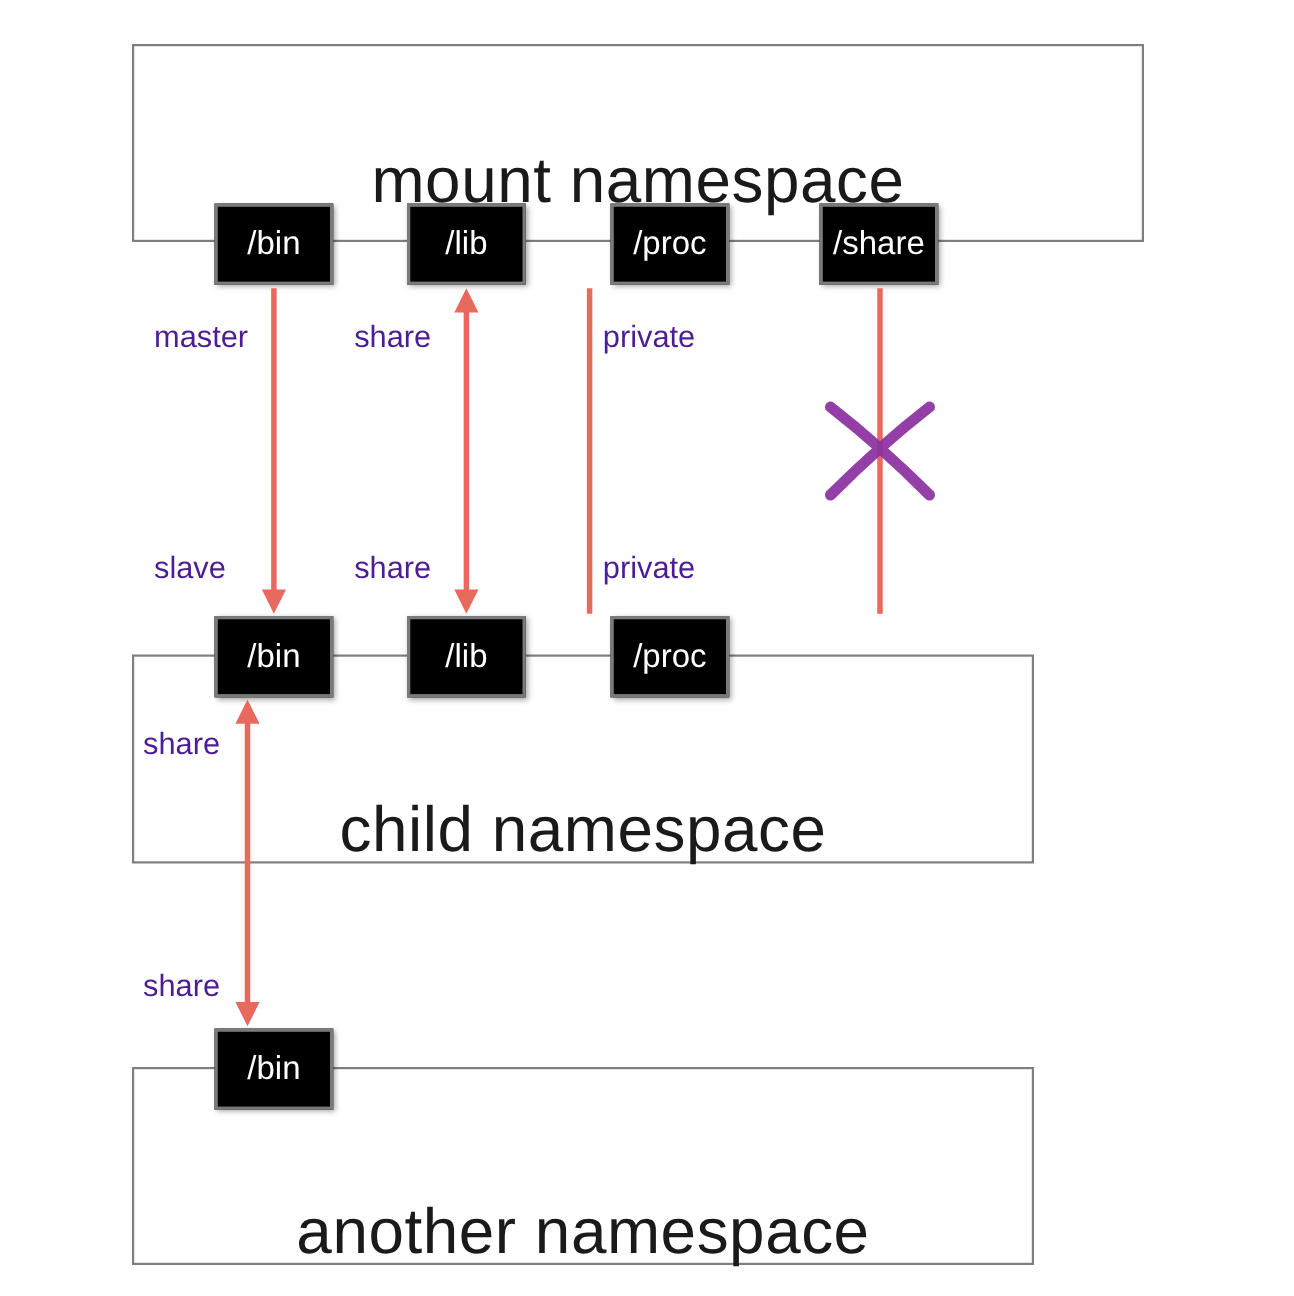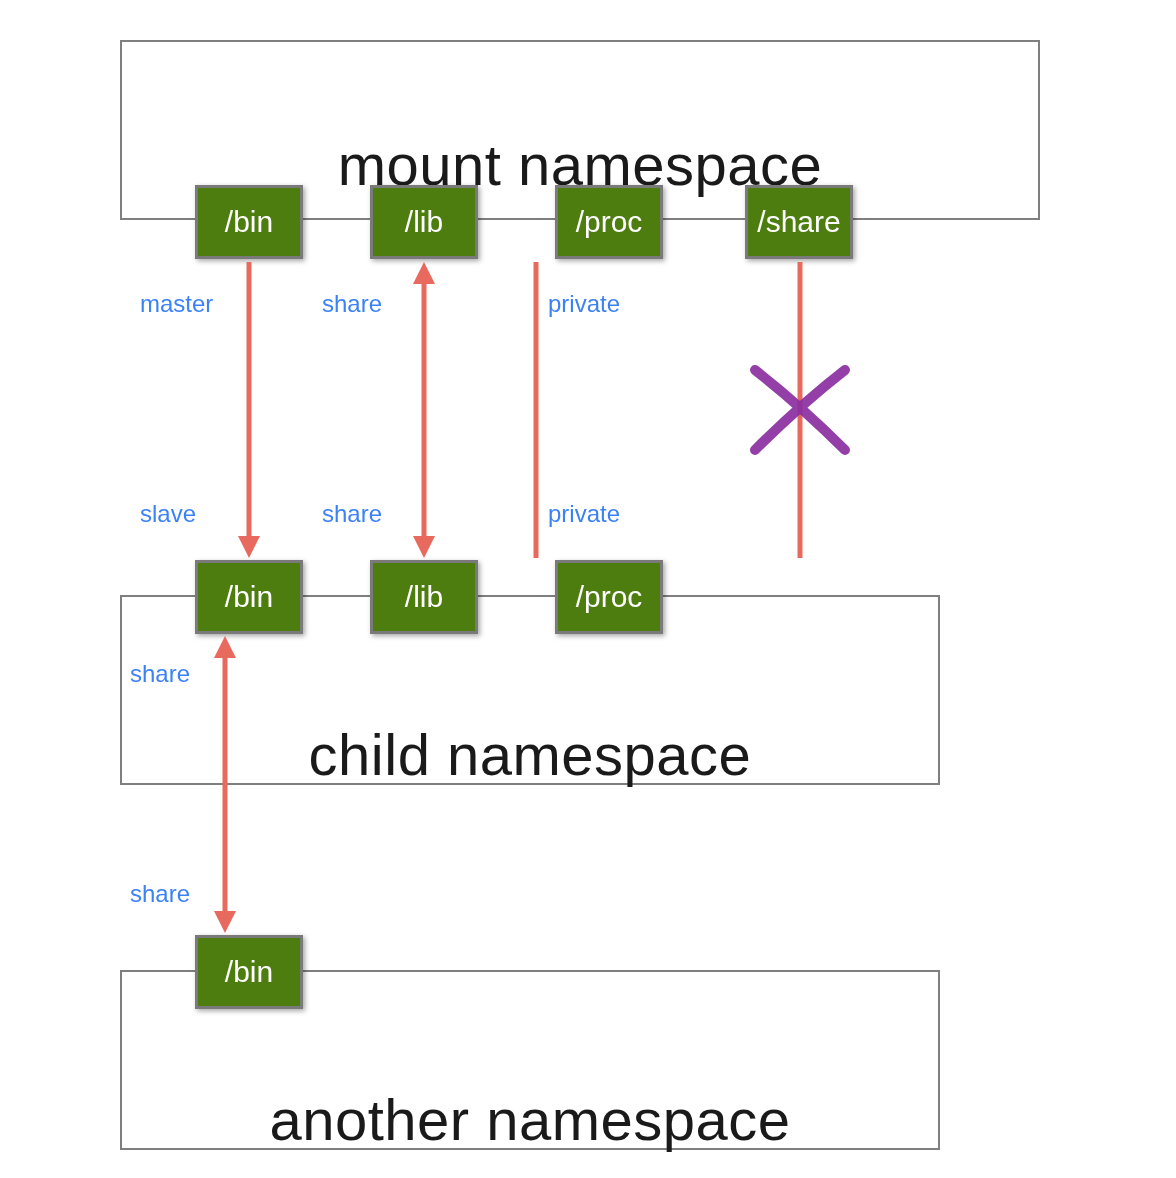--- a/index.html
+++ b/index.html
@@ -56,36 +56,36 @@
   }
   .another-title {
     position: absolute;
     width: 100%;
     top: 70px;
   }
   .mount {
     position: absolute;
     width: 108px;
     height: 74px;
-    background: #4d7c0f;
+    background: #000000;
     border: 3px solid #7a7a7a;
     box-sizing: border-box;
     color: #fff;
     display: flex;
     align-items: center;
     justify-content: center;
     font-size: 30px;
     font-weight: 400;
     box-shadow: 2px 2px 5px rgba(0,0,0,0.35);
   }
   .label {
     position: absolute;
-    font-size: 24px;
+    font-size: 28px;
     font-weight: 300;
-    color: #3b82f6;
+    color: #4c1d95;
     text-align: right;
   }
   svg.overlay {
     position: absolute;
     left: 0;
     top: 0;
     width: 1176px;
     height: 1178px;
     pointer-events: none;
   }

